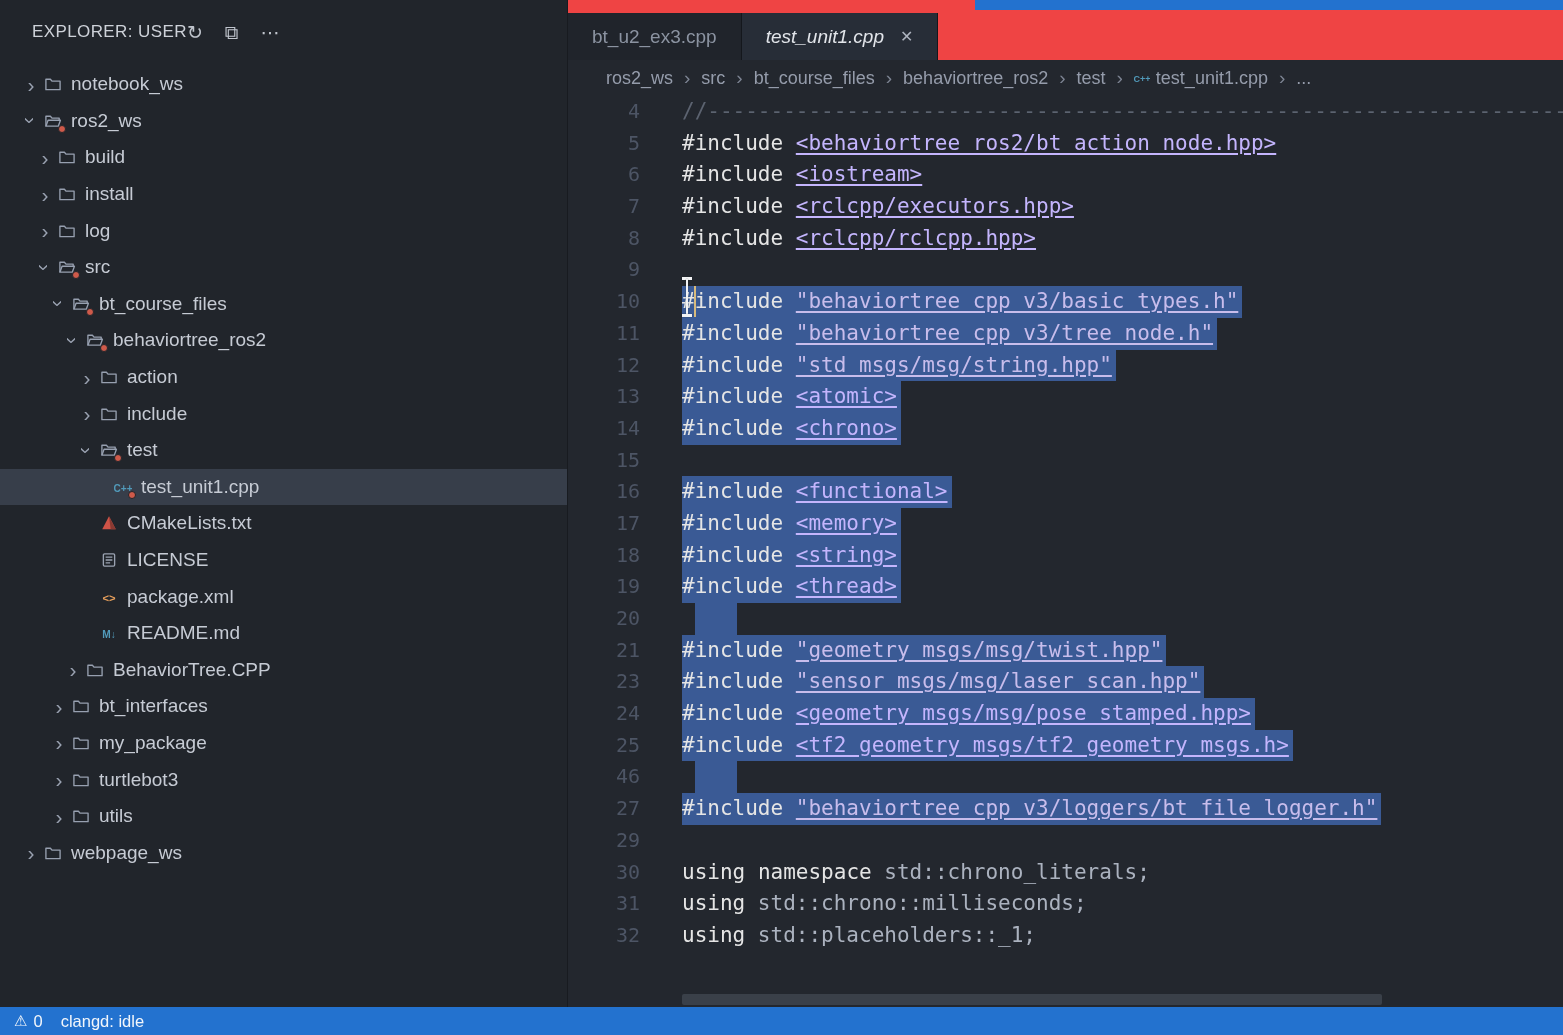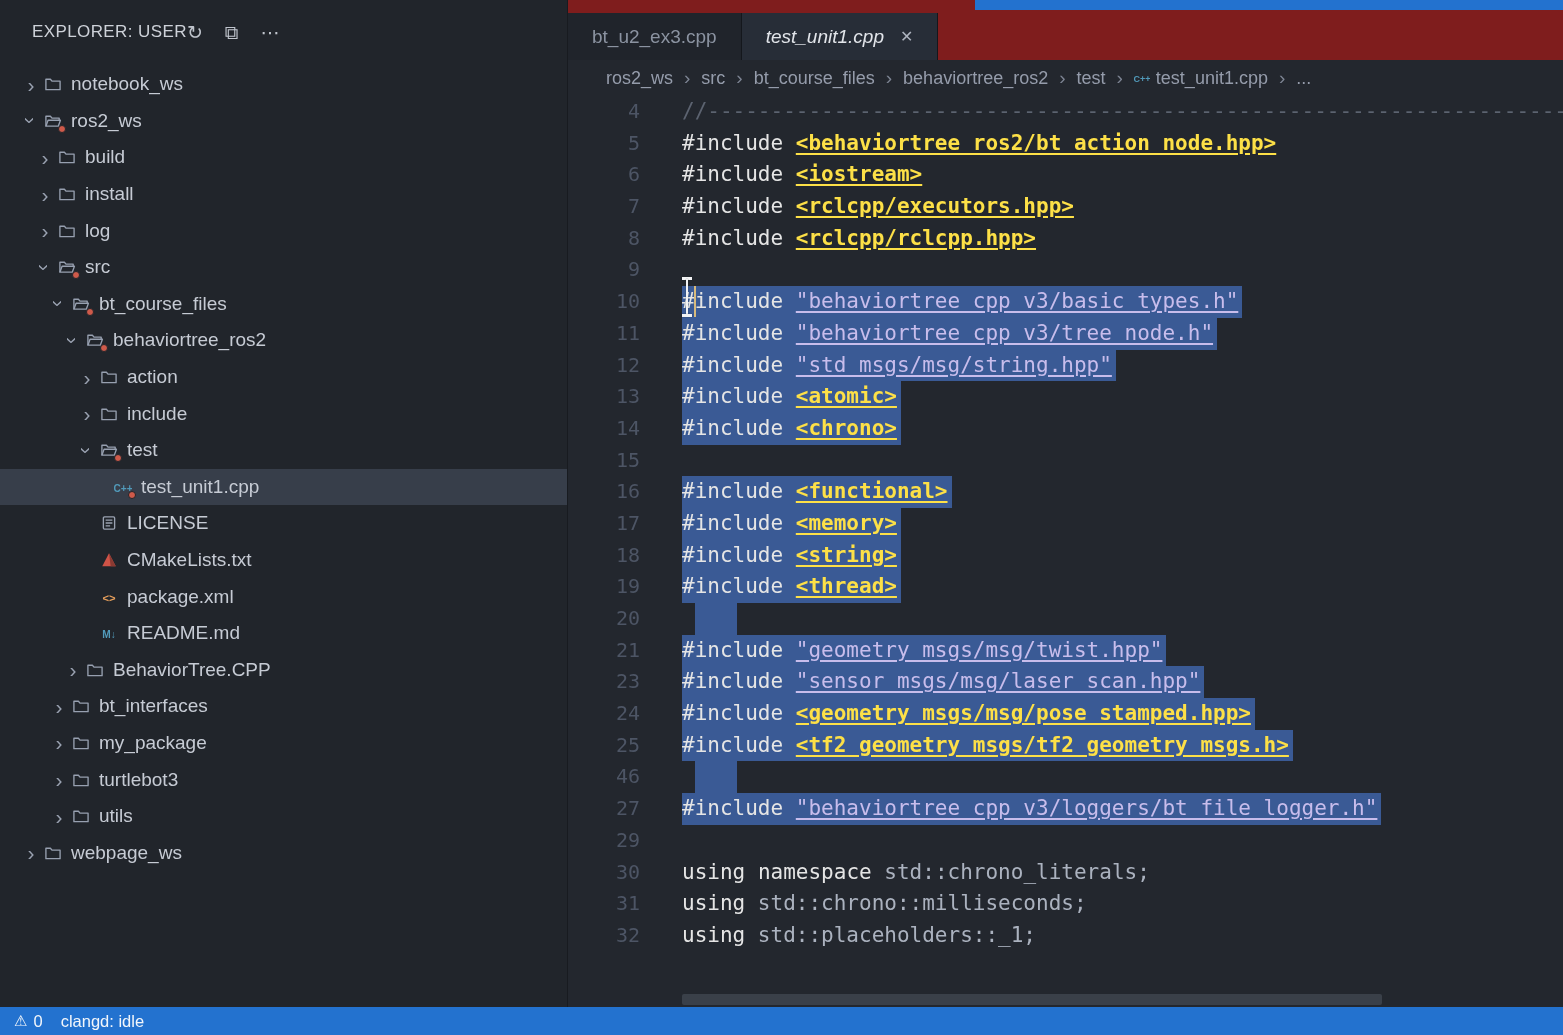--- a/index.html
+++ b/index.html
@@ -19,39 +19,39 @@
   .chev { width:26px; flex:none; font-size:21px; color:#9aa2b1; display:flex; justify-content:center; line-height:1; }
   .chev.open { transform:rotate(90deg); }
   .chev.nochev { visibility:hidden; }
   .ticon { width:18px; height:18px; position:relative; margin-right:9px; flex:none; }
   .ticon svg { width:18px; height:18px; display:block; }
   .gitdot { position:absolute; right:-4px; bottom:-3px; width:8px; height:8px; border-radius:50%; background:#cf5a4a; border:1.5px solid #21252b; }
   .tlabel { font-size:19px; color:#c6cbd4; white-space:nowrap; }
 
   
   #editor-region { position:absolute; left:568px; top:0; right:0; bottom:28px; background:#23272e; }
-  #tabbar { position:relative; height:60px; background:#7f1d1d; display:flex; align-items:flex-end; }
+  #tabbar { position:relative; height:60px; background:#ef4444; display:flex; align-items:flex-end; }
   .tab { height:47px; display:flex; align-items:center; padding:0 24px; gap:16px; font-size:19px; background:#20242b; color:#8b93a1; border-right:1px solid #14171c; cursor:pointer; white-space:nowrap; }
   .tab.active { background:#272d37; color:#e2e5ea; font-style:italic; }
   .tab-close { font-size:16px; color:#aeb4bf; font-style:normal; cursor:pointer; }
   #top-accent { position:absolute; top:0; right:0; left:407px; height:10px; background:#2372cf; }
 
   #breadcrumb { height:36px; display:flex; align-items:center; gap:11px; padding-left:38px; font-size:18px; color:#959cab; background:#23272e; white-space:nowrap; }
   .bc-sep { color:#7d8493; font-size:19px; }
   .bc-item { cursor:pointer; display:flex; align-items:center; gap:6px; }
   .bc-icon svg { width:16px; height:16px; display:block; }
 
   #code-area { position:absolute; top:96px; left:0; right:0; bottom:0; overflow:hidden; font-family:"DejaVu Sans Mono","Liberation Mono",monospace; font-size:21px; }
   .code-line { display:flex; height:31.7px; line-height:31.7px; white-space:pre; }
   .ln { flex:none; width:72px; text-align:right; color:#4d5565; font-size:20px; }
   .pad { flex:none; width:13px; }
   .lc { margin-left:42px; display:inline-block; }
   .lc.sel { background:#3a5a95; padding-right:4px; }
   .sg-kw { color:#e5e5e5; }
-  .sg-path { color:#fde047; text-decoration:underline; text-underline-offset:3px;font-weight:bold; }
+  .sg-path { color:#c4b5fd; text-decoration:underline; text-underline-offset:3px; }
   .sg-str { color:#c8bdec; text-decoration:underline; text-underline-offset:3px; }
   .sg-plain { color:#abb2bf; }
   .sg-comment { color:#5c6370; }
 
   #caret { position:absolute; left:126px; top:190px; width:2px; height:31px; background:#d7ba7d; }
   #mouse-ibeam { position:absolute; left:112px; top:181px; width:14px; height:40px; }
   #mouse-ibeam i { position:absolute; background:#f2f3f5; box-shadow:0 0 1px #1b1e24; }
   .ib-mid { left:6px; top:2px; bottom:2px; width:2px; }
   .ib-top { left:2px; top:0; width:10px; height:3px; }
   .ib-bot { left:2px; bottom:0; width:10px; height:3px; }
@@ -195,36 +195,36 @@
             <svg viewBox="0 0 16 16">
               <text x="8" y="12" text-anchor="middle" font-size="9" font-family="sans-serif" font-weight="bold" fill="#519aba">C++</text>
             </svg>
             <span class="gitdot"></span>
           </span>
           <span class="tlabel">test_unit1.cpp</span>
         </div>
         <div class="trow" style="padding-left: 74px;">
           <span class="chev nochev">›</span>
           <span class="ticon">
+            <svg viewBox="0 0 16 16">
+              <polygon points="8,2 14,13.5 2,13.5" fill="#cf5347"></polygon>
+              <polygon points="8,2 14,13.5 9.5,13.5" fill="#8a3a32"></polygon>
+            </svg>
+          </span>
+          <span class="tlabel">CMakeLists.txt</span>
+        </div>
+        <div class="trow" style="padding-left: 74px;">
+          <span class="chev nochev">›</span>
+          <span class="ticon">
             <svg viewBox="0 0 16 16" fill="none" stroke="#9aa2b1" stroke-width="1.2">
               <rect x="3" y="2.5" width="10" height="11" rx="1"></rect>
               <path d="M5 5.5h6M5 8h6M5 10.5h4"></path>
             </svg>
           </span>
           <span class="tlabel">LICENSE</span>
-        </div>
-        <div class="trow" style="padding-left: 74px;">
-          <span class="chev nochev">›</span>
-          <span class="ticon">
-            <svg viewBox="0 0 16 16">
-              <polygon points="8,2 14,13.5 2,13.5" fill="#cf5347"></polygon>
-              <polygon points="8,2 14,13.5 9.5,13.5" fill="#8a3a32"></polygon>
-            </svg>
-          </span>
-          <span class="tlabel">CMakeLists.txt</span>
         </div>
         <div class="trow" style="padding-left: 74px;">
           <span class="chev nochev">›</span>
           <span class="ticon">
             <svg viewBox="0 0 16 16">
               <text x="8" y="12" text-anchor="middle" font-size="10" font-family="sans-serif" font-weight="bold" fill="#e8a05c">&lt;&gt;</text>
             </svg>
           </span>
           <span class="tlabel">package.xml</span>
         </div>

